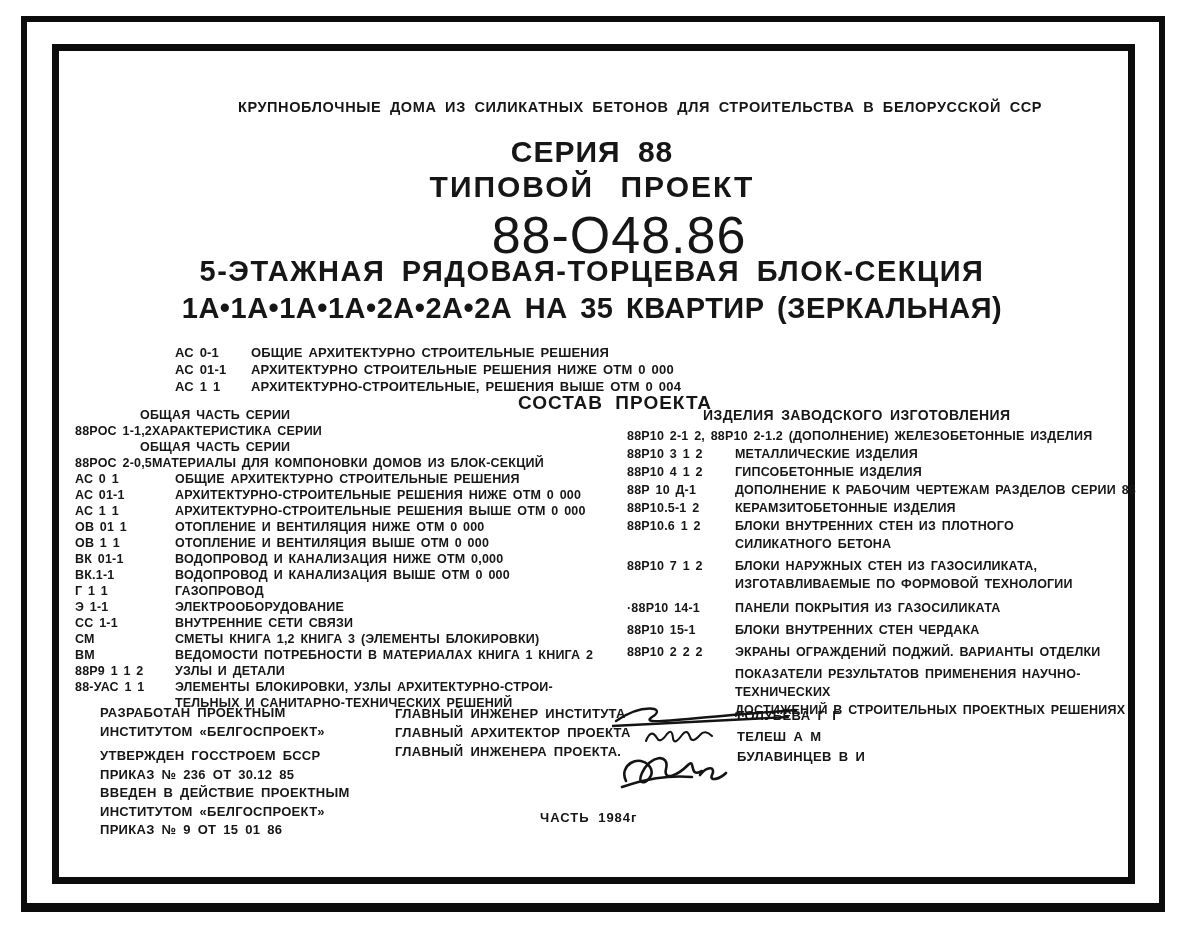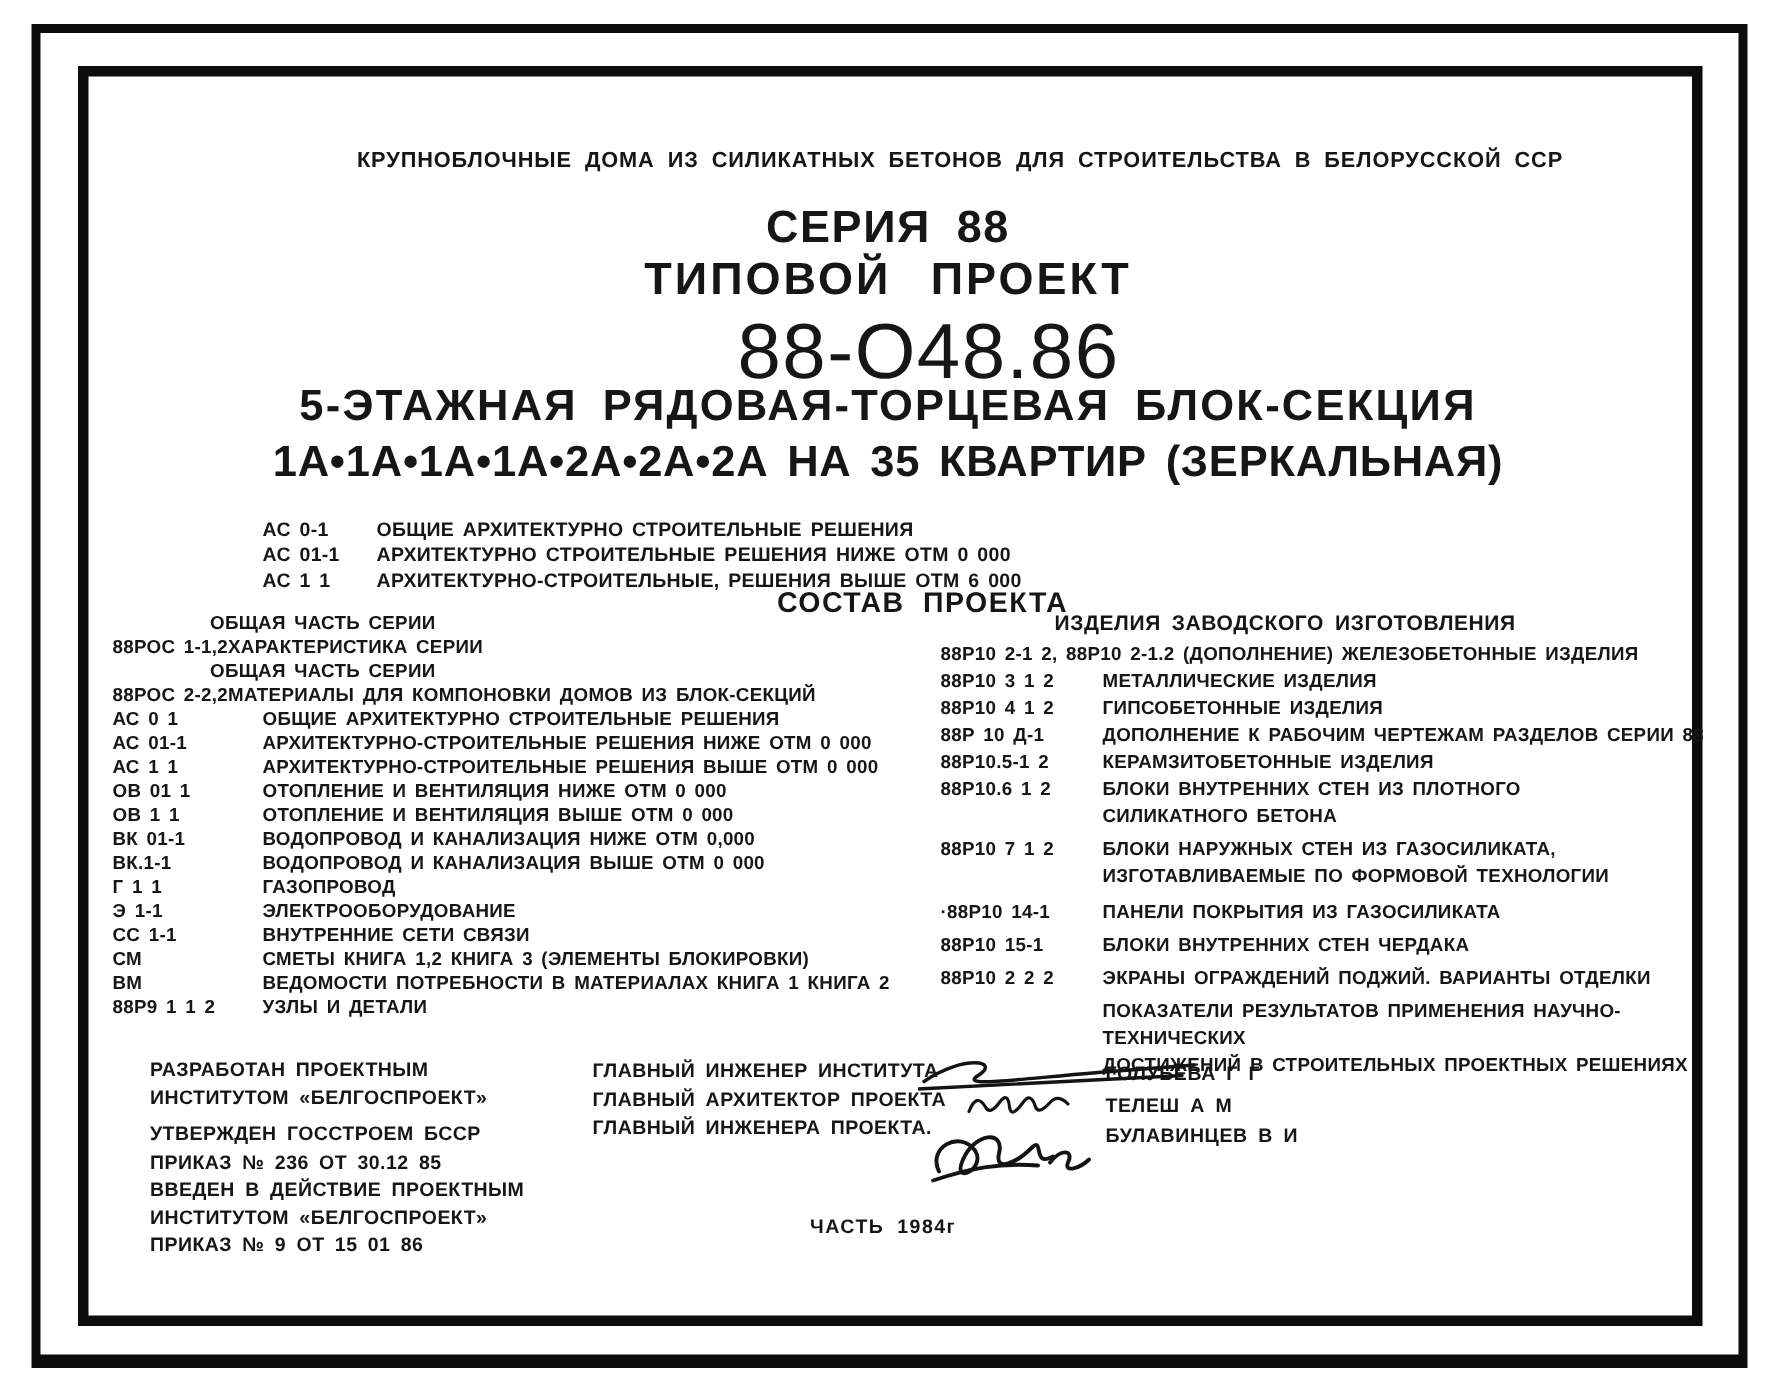--- a/index.html
+++ b/index.html
@@ -67,21 +67,21 @@
 <div class="listrow">
       <span class="code">АС 0-1</span>
       <span class="body"><span>ОБЩИЕ АРХИТЕКТУРНО СТРОИТЕЛЬНЫЕ РЕШЕНИЯ</span></span>
     </div>
     <div class="listrow">
       <span class="code">АС 01-1</span>
       <span class="body"><span>АРХИТЕКТУРНО СТРОИТЕЛЬНЫЕ РЕШЕНИЯ НИЖЕ ОТМ 0 000</span></span>
     </div>
     <div class="listrow">
       <span class="code">АС 1 1</span>
-      <span class="body"><span>АРХИТЕКТУРНО-СТРОИТЕЛЬНЫЕ, РЕШЕНИЯ ВЫШЕ ОТМ 6 000</span></span>
+      <span class="body"><span>АРХИТЕКТУРНО-СТРОИТЕЛЬНЫЕ, РЕШЕНИЯ ВЫШЕ ОТМ 0 004</span></span>
     </div>
   </div>
 
 <div class="abs comp-title">СОСТАВ ПРОЕКТА</div>
 <div class="abs right-title">ИЗДЕЛИЯ ЗАВОДСКОГО ИЗГОТОВЛЕНИЯ</div>
 
 <div class="abs list left-list">
 
 <div class="listrow indent">
       <span class="code"></span>
@@ -89,21 +89,21 @@
     </div>
     <div class="listrow inline">
       <span class="code">88РОС 1-1,2</span>
       <span class="body"><span>ХАРАКТЕРИСТИКА СЕРИИ</span></span>
     </div>
     <div class="listrow indent">
       <span class="code"></span>
       <span class="body"><span>ОБЩАЯ ЧАСТЬ СЕРИИ</span></span>
     </div>
     <div class="listrow inline">
-      <span class="code">88РОС 2-2,2</span>
+      <span class="code">88РОС 2-0,5</span>
       <span class="body"><span>МАТЕРИАЛЫ ДЛЯ КОМПОНОВКИ ДОМОВ ИЗ БЛОК-СЕКЦИЙ</span></span>
     </div>
     <div class="listrow">
       <span class="code">АС 0 1</span>
       <span class="body"><span>ОБЩИЕ АРХИТЕКТУРНО СТРОИТЕЛЬНЫЕ РЕШЕНИЯ</span></span>
     </div>
     <div class="listrow">
       <span class="code">АС 01-1</span>
       <span class="body"><span>АРХИТЕКТУРНО-СТРОИТЕЛЬНЫЕ РЕШЕНИЯ НИЖЕ ОТМ 0 000</span></span>
     </div>
@@ -143,20 +143,24 @@
       <span class="code">СМ</span>
       <span class="body"><span>СМЕТЫ КНИГА 1,2 КНИГА 3 (ЭЛЕМЕНТЫ БЛОКИРОВКИ)</span></span>
     </div>
     <div class="listrow">
       <span class="code">ВМ</span>
       <span class="body"><span>ВЕДОМОСТИ ПОТРЕБНОСТИ В МАТЕРИАЛАХ КНИГА 1 КНИГА 2</span></span>
     </div>
     <div class="listrow">
       <span class="code">88Р9 1 1 2</span>
       <span class="body"><span>УЗЛЫ И ДЕТАЛИ</span></span>
+    </div>
+    <div class="listrow">
+      <span class="code">88-УАС 1 1</span>
+      <span class="body"><span>ЭЛЕМЕНТЫ БЛОКИРОВКИ, УЗЛЫ АРХИТЕКТУРНО-СТРОИ-</span><span class="t2">ТЕЛЬНЫХ И САНИТАРНО-ТЕХНИЧЕСКИХ РЕШЕНИЙ</span></span>
     </div>
   </div>
 
 <div class="abs list right-list">
 
 <div class="listrow inline">
       <span class="code"></span>
       <span class="body"><span>88Р10 2-1 2, 88Р10 2-1.2 (ДОПОЛНЕНИЕ) ЖЕЛЕЗОБЕТОННЫЕ ИЗДЕЛИЯ</span></span>
     </div>
     <div class="listrow">

